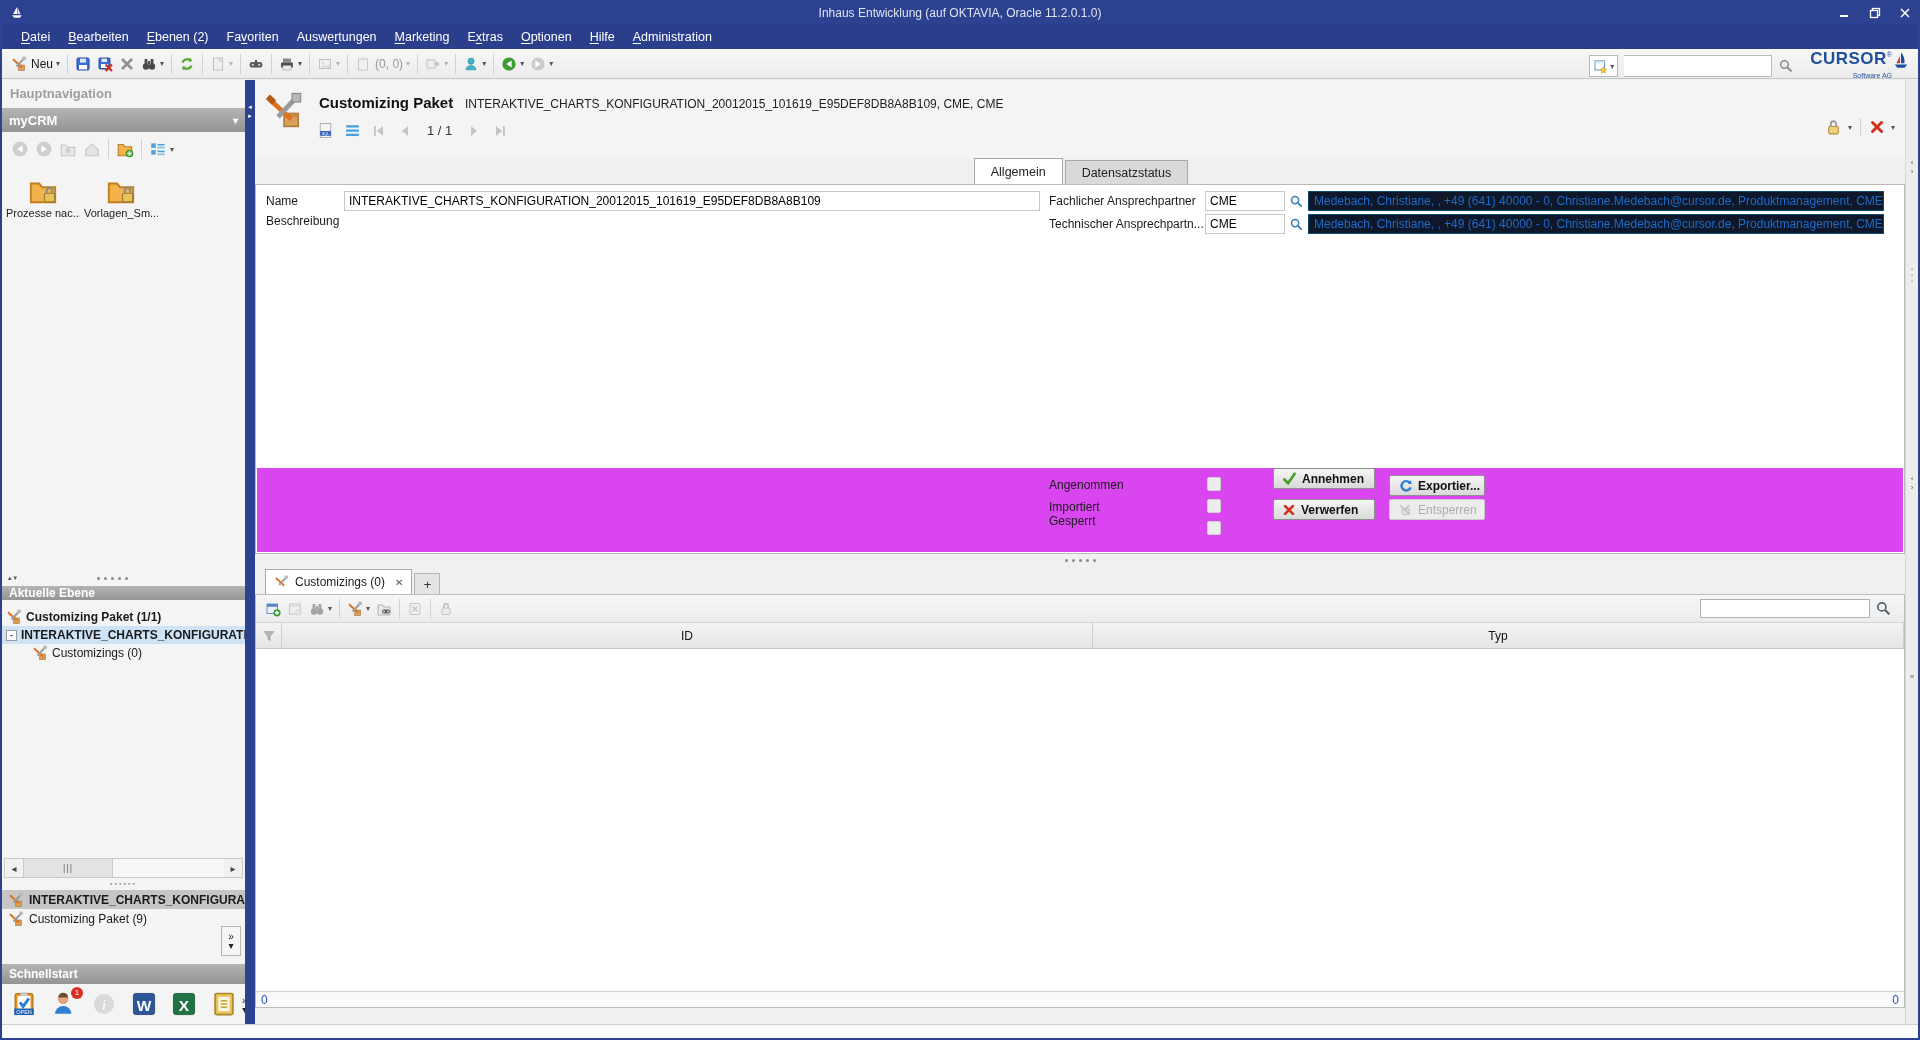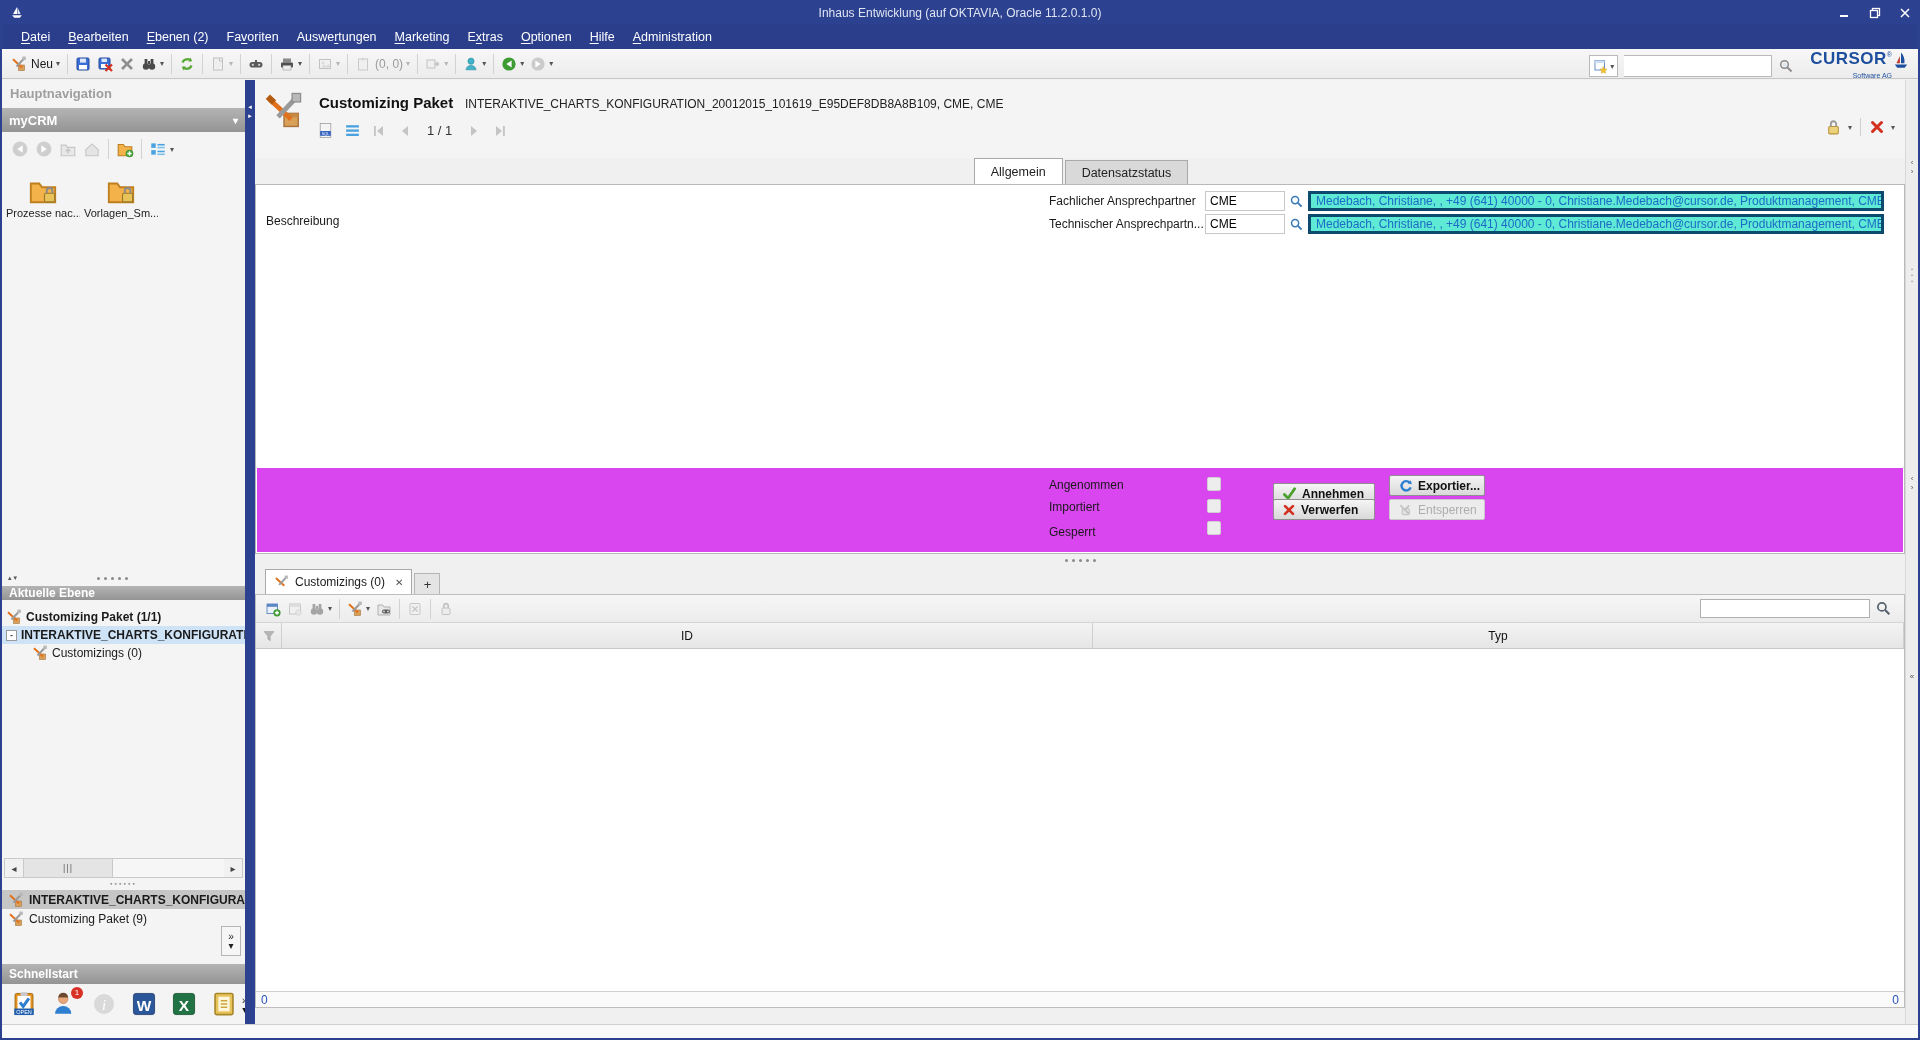--- a/index.html
+++ b/index.html
@@ -100,21 +100,21 @@
   
   .tabbar { position:absolute; left:0; right:0; top:78px; height:26px; display:flex; align-items:flex-end; padding-left:4px;justify-content:center; }
   .tab { height:24px; padding:0 16px; display:flex; align-items:center; gap:6px; font-size:12.5px; border:1px solid #a9a9a9; border-bottom:none; background:#d9d9d9; color:#222; margin-right:2px; }
   .tab.active { background:#fff; height:26px; z-index:2; font-weight:normal; }
 
   
   .content { position:absolute; left:0; right:0; top:104px; height:370px; background:#fff; border:1px solid #b9b9b9; }
   .frow { position:absolute; display:flex; align-items:center; }
   .flabel2 { font-size:12px; color:#1a1a1a; }
   .tinput { height:20px; border:1px solid #c8c8c8; background:#fff; font-family:inherit; font-size:12px; padding:0 4px; }
-  .linkbox { height:20px; background:#5eead4; border:3px solid #0c4a6e; display:flex; align-items:center; padding:0 5px; overflow:hidden; white-space:nowrap; }
+  .linkbox { height:20px; background:#0f172a; border:1px solid #0c4a6e; display:flex; align-items:center; padding:0 5px; overflow:hidden; white-space:nowrap; }
   .linkbox a { color:#1e6bc6; text-decoration:none; font-size:12px; }
   .action-zone { position:absolute; left:1px; right:1px; bottom:1px; height:84px; background:#d946ef; }
   .az-label { position:absolute; font-size:12px; color:#1a1a1a; }
   .az-check { position:absolute; width:14px; height:14px; background:#ededed; border:1px solid #cfcfcf; border-radius:2px; }
   .btn { position:absolute; height:21px; display:flex; align-items:center; justify-content:flex-start; gap:5px; padding:0 8px; font-size:12px; font-weight:bold; color:#111; background:linear-gradient(#f5f5f5,#d9d9d9); border:1px solid #8f8f8f; border-radius:2px; }
   .btn.dis { background:#ececec; color:#adadad; border-color:#c9c9c9; font-weight:normal; }
 
   
   .mid-split { position:absolute; left:0; right:0; top:476px; height:8px; display:flex; align-items:center; }
 
@@ -585,20 +585,24 @@
         </span>
       </div>
 
       <div class="tabbar" id="tabbar">
           <span class="tab active">Allgemein</span>
           <span class="tab">Datensatzstatus</span>
         </div>
 
       <div class="content">
 
+        <div class="frow" style="left:10px; top:6px; width:790px;">
+          <span class="flabel2" style="width:78px">Name</span>
+          <input class="tinput" style="width: 696px;" value="INTERAKTIVE_CHARTS_KONFIGURATION_20012015_101619_E95DEF8DB8A8B109">
+        </div>
         <div class="frow" style="left:10px; top:29px; width:790px;">
           <span class="flabel2" style="width:78px">Beschreibung</span>
         </div>
 
         <div class="frow" style="left:793px; top:6px; right:20px;">
           <span class="flabel2" style="width:156px">Fachlicher Ansprechpartner</span>
           <input class="tinput" style="width: 80px;" value="CME">
           <span class="icon" style="margin:0 4px"><svg width="15" height="15" viewBox="0 0 16 16">
                 <circle cx="6.5" cy="6.5" r="3.8" fill="none" stroke="#3a7ab8" stroke-width="1.6"></circle>
                 <path d="M9.5 9.5 L13.5 13.5" stroke="#3a7ab8" stroke-width="2"></path>
@@ -617,23 +621,23 @@
           <span class="linkbox" style="flex:1">
               <a href="#">Medebach, Christiane, , +49 (641) 40000 - 0, Christiane.Medebach@cursor.de, Produktmanagement, CME</a>
             </span>
         </div>
 
         <div class="action-zone" id="action-zone">
             <span class="az-label" style="left: 792px; top: 10px;">Angenommen</span>
             <span class="az-check" style="left: 950px; top: 9px;"></span>
             <span class="az-label" style="left: 792px; top: 32px;">Importiert</span>
             <span class="az-check" style="left: 950px; top: 31px;"></span>
-            <span class="az-label" style="left: 792px; top: 57px;">Gesperrt</span>
+            <span class="az-label" style="left: 792px; top: 46px;">Gesperrt</span>
             <span class="az-check" style="left: 950px; top: 53px;"></span>
-            <span class="btn" style="left: 1016px; top: 15px; width: 102px;">
+            <span class="btn" style="left: 1016px; top: 0; width: 102px;">
               <span class="icon"><svg width="15" height="15" viewBox="0 0 16 16">
                   <path d="M2.5 9 L6.5 13 L13.5 3" stroke="#4aa02c" stroke-width="3" fill="none" stroke-linecap="round"></path>
                 </svg></span>
               <span>Annehmen</span>
             </span>
             <span class="btn" style="left: 1132px; top: 7px; width: 96px;">
               <span class="icon"><svg width="15" height="15" viewBox="0 0 16 16">
                   <path d="M12.5 5 a5 5 0 1 0 1 5" stroke="#2f7fd0" stroke-width="2.6" fill="none"></path>
                   <path d="M13.8 2.5 l.8 4.2-4.2-.8z" fill="#2f7fd0"></path>
                 </svg></span>

